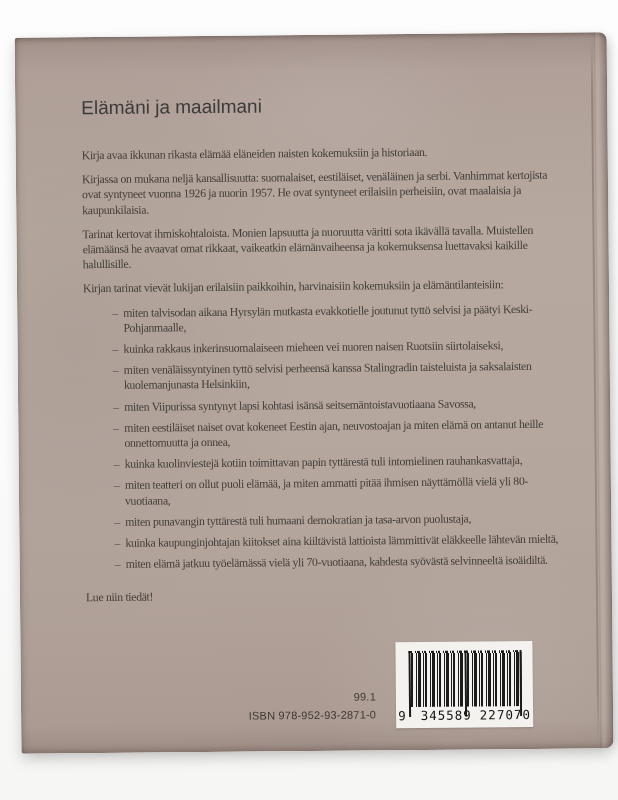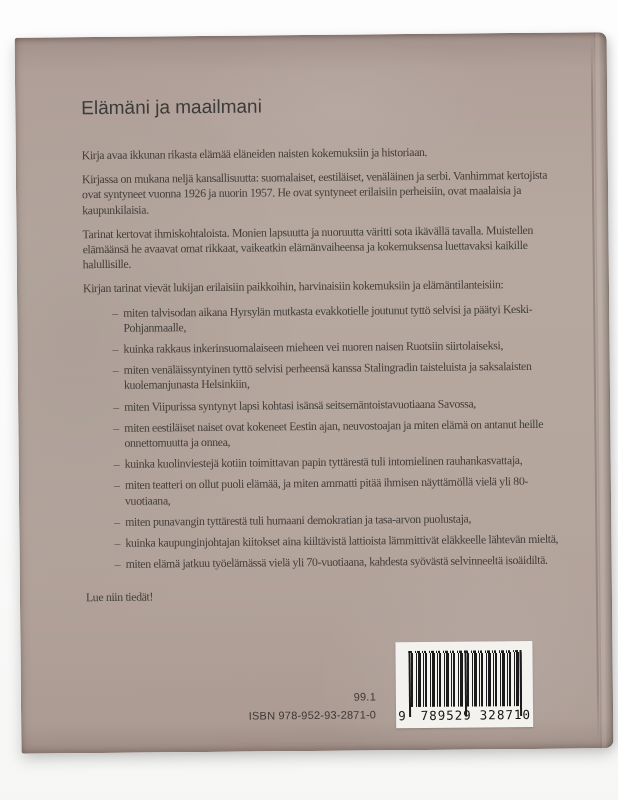--- a/index.html
+++ b/index.html
@@ -223,21 +223,21 @@
       <div>ISBN 978-952-93-2871-0</div>
     </div>
 
     <div class="barcode-label">
       <div class="barcode-bars"></div>
       <div class="guard g-left"></div>
       <div class="guard g-mid"></div>
       <div class="guard g-right"></div>
       <div class="barcode-digits">
         <span class="d-lead">9</span>
-        <span class="d-group1">789529</span>
-        <span class="d-group2">328710</span>
+        <span class="d-group1">345589</span>
+        <span class="d-group2">227070</span>
       </div>
     </div>
 
     <div class="hinge-groove"></div>
     <div class="fore-edge"></div>
   </div>
 </div>
 
 </body></html>

